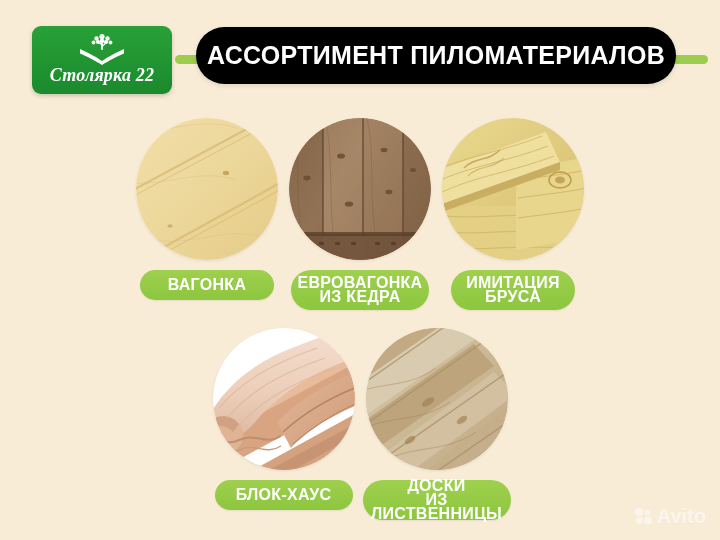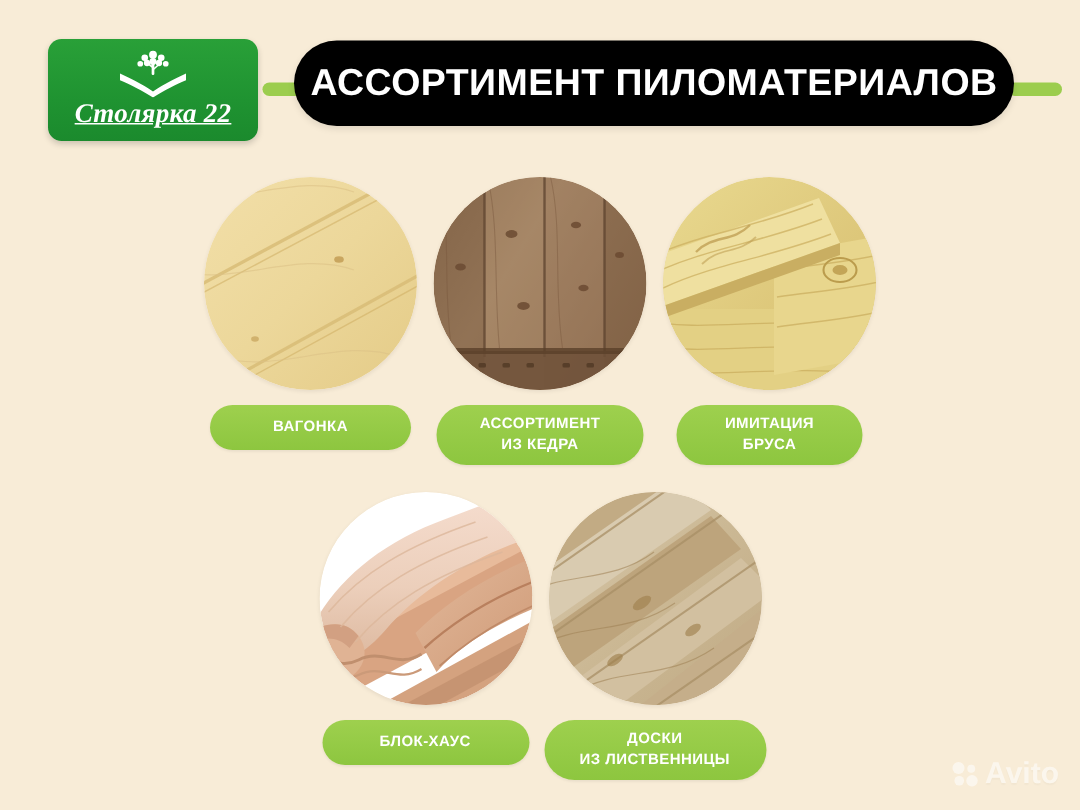--- a/index.html
+++ b/index.html
@@ -17,21 +17,21 @@
     background:linear-gradient(180deg,#29a038 0%,#1f9331 60%,#1b8a2d 100%);
     border-radius:9px;
     box-shadow:0 2px 4px rgba(0,0,0,.18);
     display:flex;flex-direction:column;align-items:center;justify-content:flex-start;
     padding-top:3px;box-sizing:border-box;overflow:hidden;
   }
   .logo-mark{width:54px;height:36px;display:block;}
   .logo-text{
     color:#ffffff;font-size:18px;font-weight:700;font-style:italic;
     font-family:"Liberation Serif",serif;
-    letter-spacing:.2px;line-height:1;margin-top:1px;white-space:nowrap;text-decoration:underline;
+    letter-spacing:.2px;line-height:1;margin-top:1px;white-space:nowrap;
   }
 
   .connector{
     position:absolute;height:9px;border-radius:5px;
     background:#9ccd4e;
   }
   .connector.left{left:175px;top:55px;width:42px;}
   .connector.right{left:672px;top:55px;width:36px;}
 
   .header-pill{
@@ -59,21 +59,21 @@
     width:142px;height:142px;border-radius:50%;
     overflow:hidden;position:relative;
     box-shadow:0 1px 3px rgba(0,0,0,.08);
   }
   .thumb svg{display:block;width:142px;height:142px;}
 
   .pill{
     margin-top:10px;
     background:linear-gradient(180deg,#9ed04e 0%,#8dc63f 100%);
     border-radius:22px;
-    color:#ffffff;font-size:10px;font-weight:700;line-height:14px;
+    color:#ffffff;font-size:16px;font-weight:700;line-height:14px;
     text-align:center;letter-spacing:.3px;
     display:flex;align-items:center;justify-content:center;
     box-sizing:border-box;
     box-shadow:0 1px 2px rgba(0,0,0,.07);
     white-space:pre-line;
   }
   .pill.one{height:30px;padding:0 18px;}
   .pill.two{height:40px;padding:0 12px;}
 
   
@@ -212,21 +212,21 @@
               <ellipse cx="124" cy="52" rx="3" ry="2"></ellipse>
             </g>
             <g stroke="#79583e" stroke-width=".7" opacity=".45" fill="none">
               <path d="M36 0 C44 34 40 74 44 114"></path>
               <path d="M78 0 C86 34 80 74 86 114"></path>
               <path d="M4 0 C12 34 6 74 12 114"></path>
             </g>
           </g>
         </svg>
       </div>
-      <div class="pill two pw-euro">АССОРТИМЕНТ
+      <div class="pill two pw-euro">ЕВРОВАГОНКА
 ИЗ КЕДРА</div>
     </div>
 
     <div class="card w1">
       <div class="thumb">
         <svg viewBox="0 0 142 142" preserveAspectRatio="none">
           <defs>
             <clipPath id="c3">
                 <circle cx="71" cy="71" r="71"></circle>
               </clipPath>

